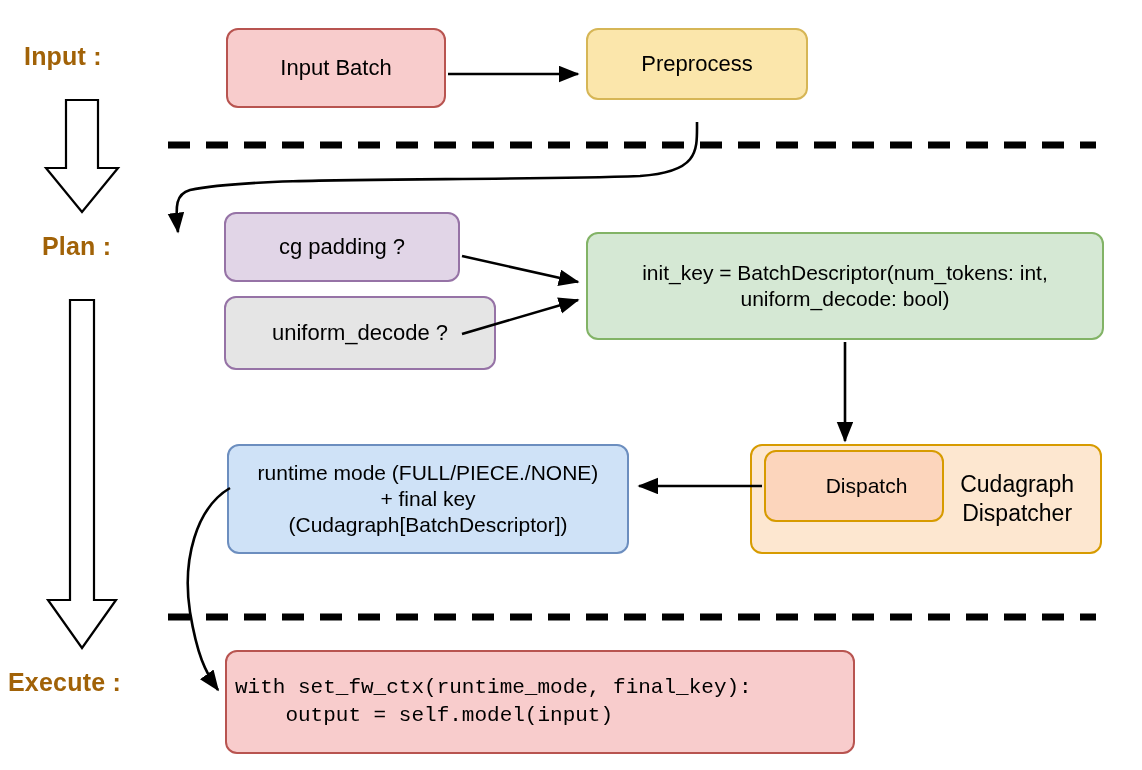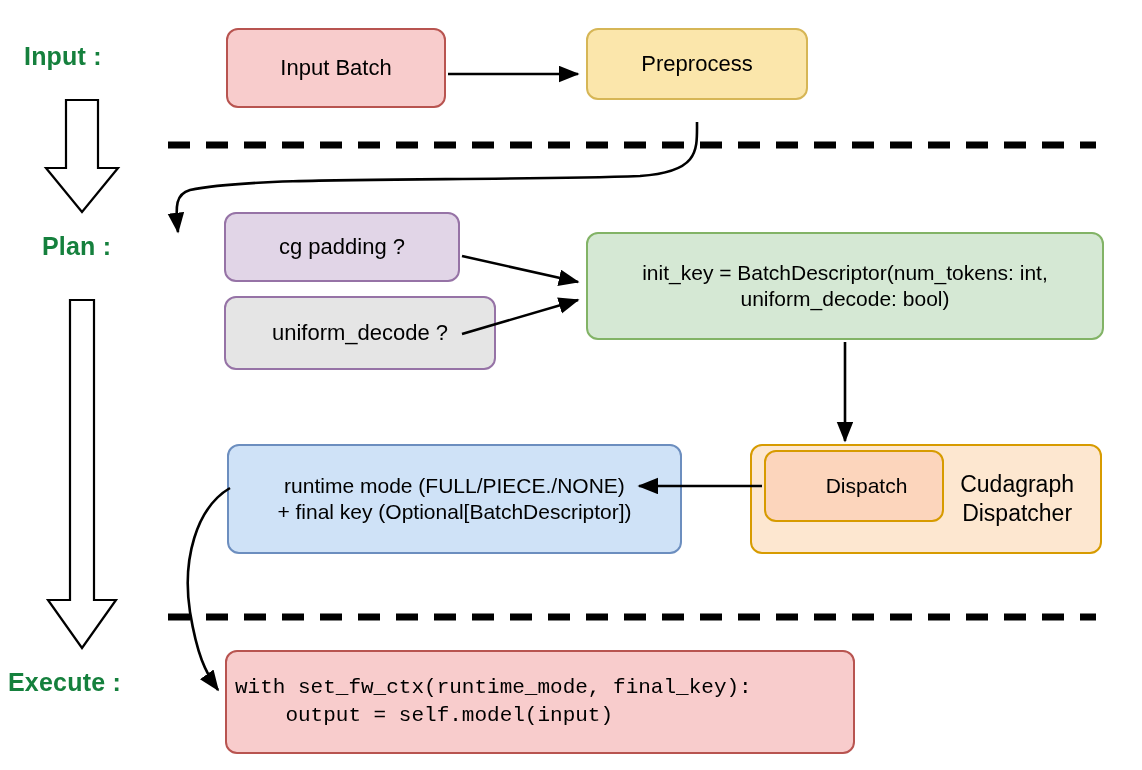--- a/index.html
+++ b/index.html
@@ -17,21 +17,21 @@
     width: 1142px;
     height: 770px;
     background: #ffffff;
     overflow: hidden;
   }
   
   .stage-label {
     position: absolute;
     font-weight: bold;
     font-size: 25px;
-    color: #15803d;
+    color: #a16207;
     letter-spacing: 0.2px;
     white-space: nowrap;
   }
   #label-input  { left: 24px;  top: 42px;  }
   #label-plan   { left: 42px;  top: 232px; }
   #label-exec   { left: 8px;   top: 668px; }
 
   
   .node {
     position: absolute;
@@ -88,21 +88,21 @@
   #node-cudagraph-dispatcher .txt { text-align: center; }
   #node-dispatch {
     left: 764px; top: 450px; width: 180px; height: 72px;
     background: #fcd5bc;
     border-color: #d79b00;
     font-size: 21px;
     z-index: 3;
     padding-left: 35px;
   }
   #node-runtime-mode {
-    left: 227px; top: 444px; width: 455px; height: 110px;
+    left: 227px; top: 444px; width: 402px; height: 110px;
     background: #cfe2f7;
     border-color: #6c8ebf;
     font-size: 21px;
     flex-direction: column;
   }
   #node-code {
     left: 225px; top: 650px; width: 630px; height: 104px;
     background: #f8cccc;
     border-color: #b85450;
     justify-content: flex-start;
@@ -184,21 +184,21 @@
       <span>Dispatcher</span>
     </span>
   </div>
 
   <div class="node" id="node-dispatch">
     <span class="txt">Dispatch</span>
   </div>
 
   <div class="node" id="node-runtime-mode">
     <span class="txt">runtime mode (FULL/PIECE./NONE)</span>
-    <span class="txt">+ final key (Optional[BatchDescriptor])</span>
+    <span class="txt">+ final key (Cudagraph[BatchDescriptor])</span>
   </div>
 
   <div class="node" id="node-code">
     <pre>with set_fw_ctx(runtime_mode, final_key):
     output = self.model(input)</pre>
   </div>
 
   <svg id="overlay" viewBox="0 0 1142 770" xmlns="http://www.w3.org/2000/svg">
     <defs>
       <marker id="ah" markerWidth="9" markerHeight="9" refX="7.4" refY="3.2" orient="auto" markerUnits="strokeWidth">

